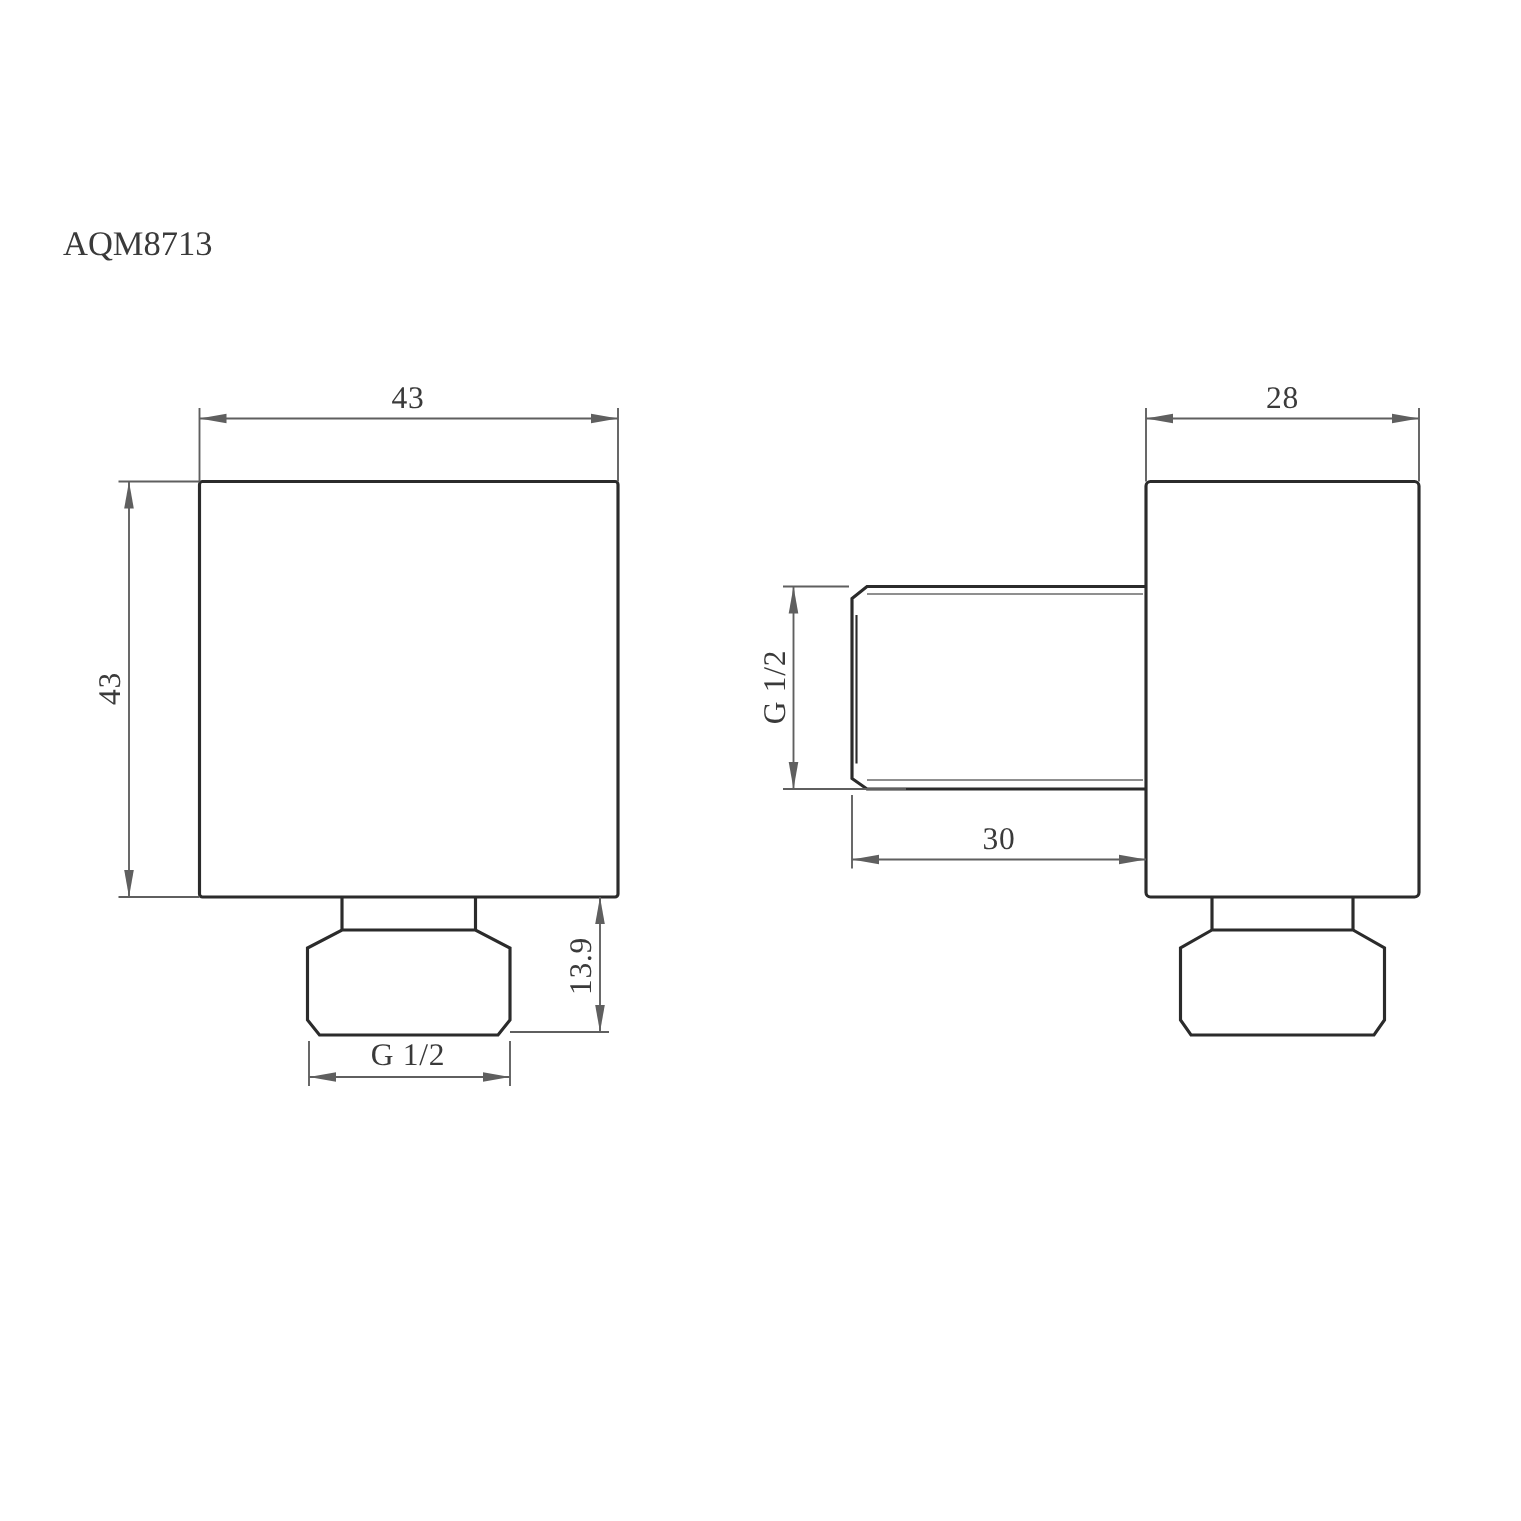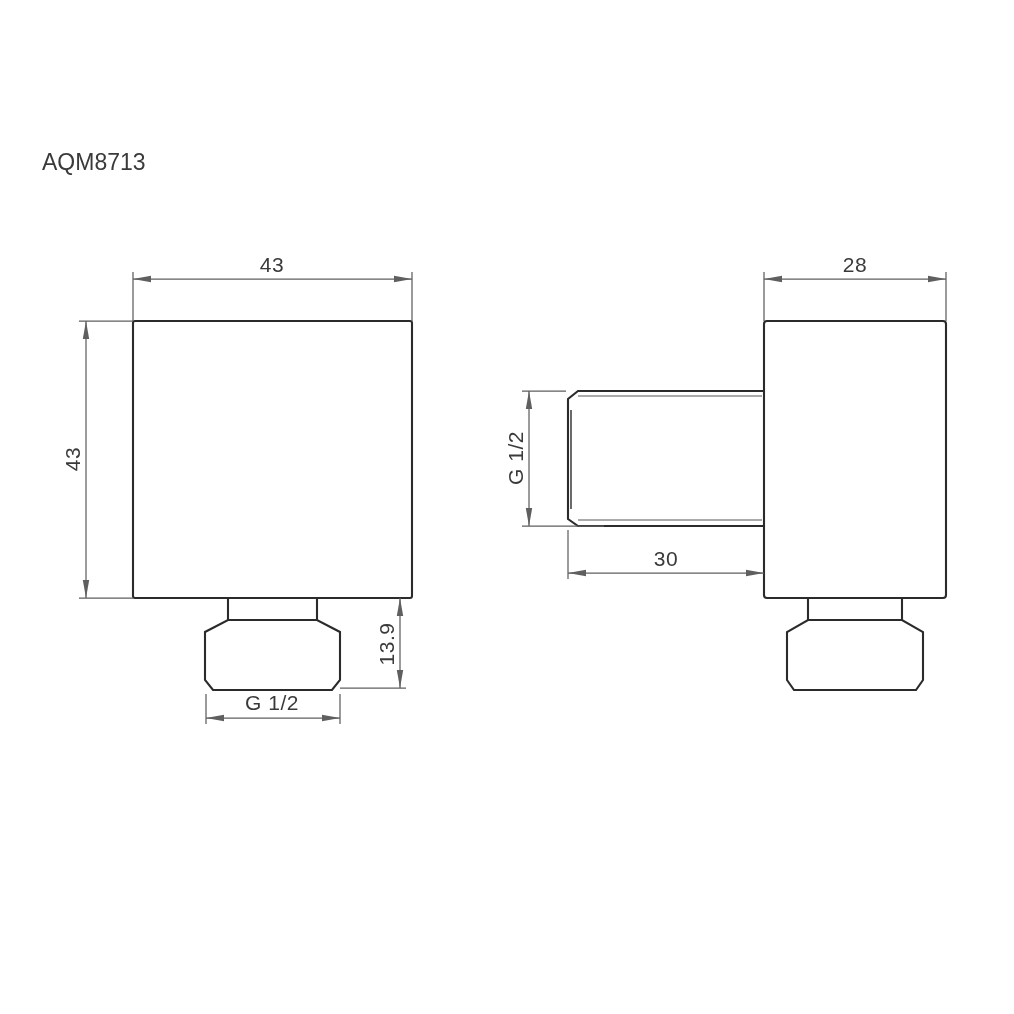--- a/index.html
+++ b/index.html
@@ -1,20 +1,20 @@
 <!DOCTYPE html>
 <html style="--background: #ffffff; --object-line: #2b2b2b; --dimension-line: #5f5f5f; --thread-line: #8f8f8f; --text-color: #3a3a3a;"><head>
 <meta charset="utf-8">
 <style>
   html,body{margin:0;padding:0;background:#fff;}
   .drawing-page{
     width:1014px;height:1014px;
     background:var(--background,#ffffff);
     position:relative;
-    font-family:Liberation Sans, sans-serif;
+    font-family:Liberation Serif, serif;
     overflow:hidden;
   }
   svg{display:block;}
   .object-line{
     fill:none;
     stroke:var(--object-line,#2b2b2b);
     stroke-width:2.1;
     stroke-linejoin:miter;
   }
   .object-fill{

